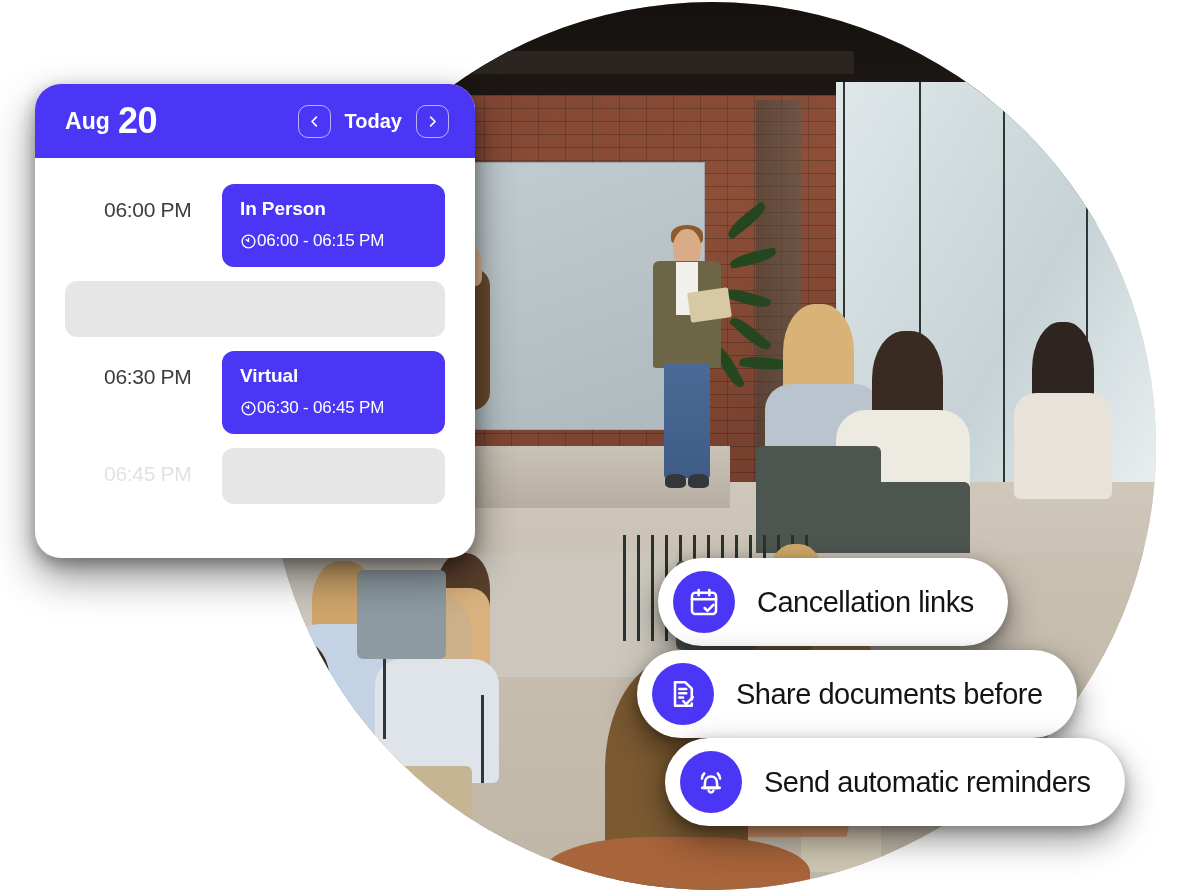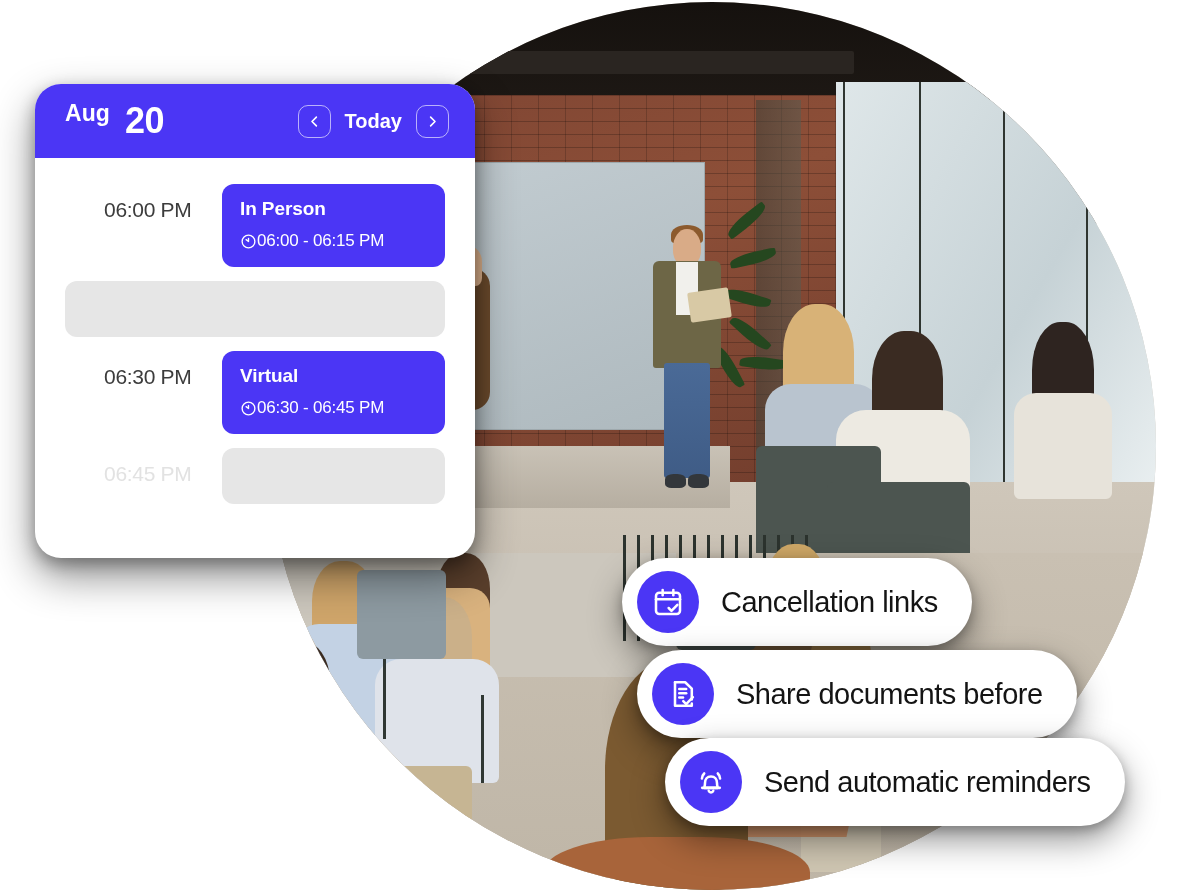--- a/index.html
+++ b/index.html
@@ -179,22 +179,22 @@
     background: #4B36F5;
     display: flex;
     align-items: center;
     justify-content: space-between;
     padding: 0 26px 0 30px;
     box-sizing: border-box;
   }
   .cal-date {
     color: #ffffff;
     display: flex;
-    align-items: flex-start;
-    gap: 15px;
+    align-items: center;
+    gap: 8px;
   }
   .cal-month { font-size: 23px; font-weight: 600; letter-spacing: .1px; }
   .cal-day   { font-size: 36px; font-weight: 700; letter-spacing: -.5px; }
 
   .cal-nav { display: flex; align-items: center; gap: 14px; }
   .nav-btn {
     width: 33px; height: 33px;
     border: 1.6px solid rgba(255,255,255,.62);
     border-radius: 10px;
     display: flex; align-items: center; justify-content: center;
@@ -267,21 +267,21 @@
     background: #4B36F5;
     display: flex; align-items: center; justify-content: center;
   }
   .pill-icon svg { display: block; }
   .pill-label {
     font-size: 29px;
     color: #141414;
     letter-spacing: -.5px;
     white-space: nowrap;
   }
-  #pill-cancellation { left: 622px; top: 558px; }
+  #pill-cancellation { left: 658px; top: 558px; }
   #pill-share       { left: 637px; top: 650px; }
   #pill-reminders   { left: 665px; top: 738px; }
 </style>
 </head>
 <body>
 
 <div id="stage">
 
   <div id="photo-circle">
     <div class="photo-scene">

